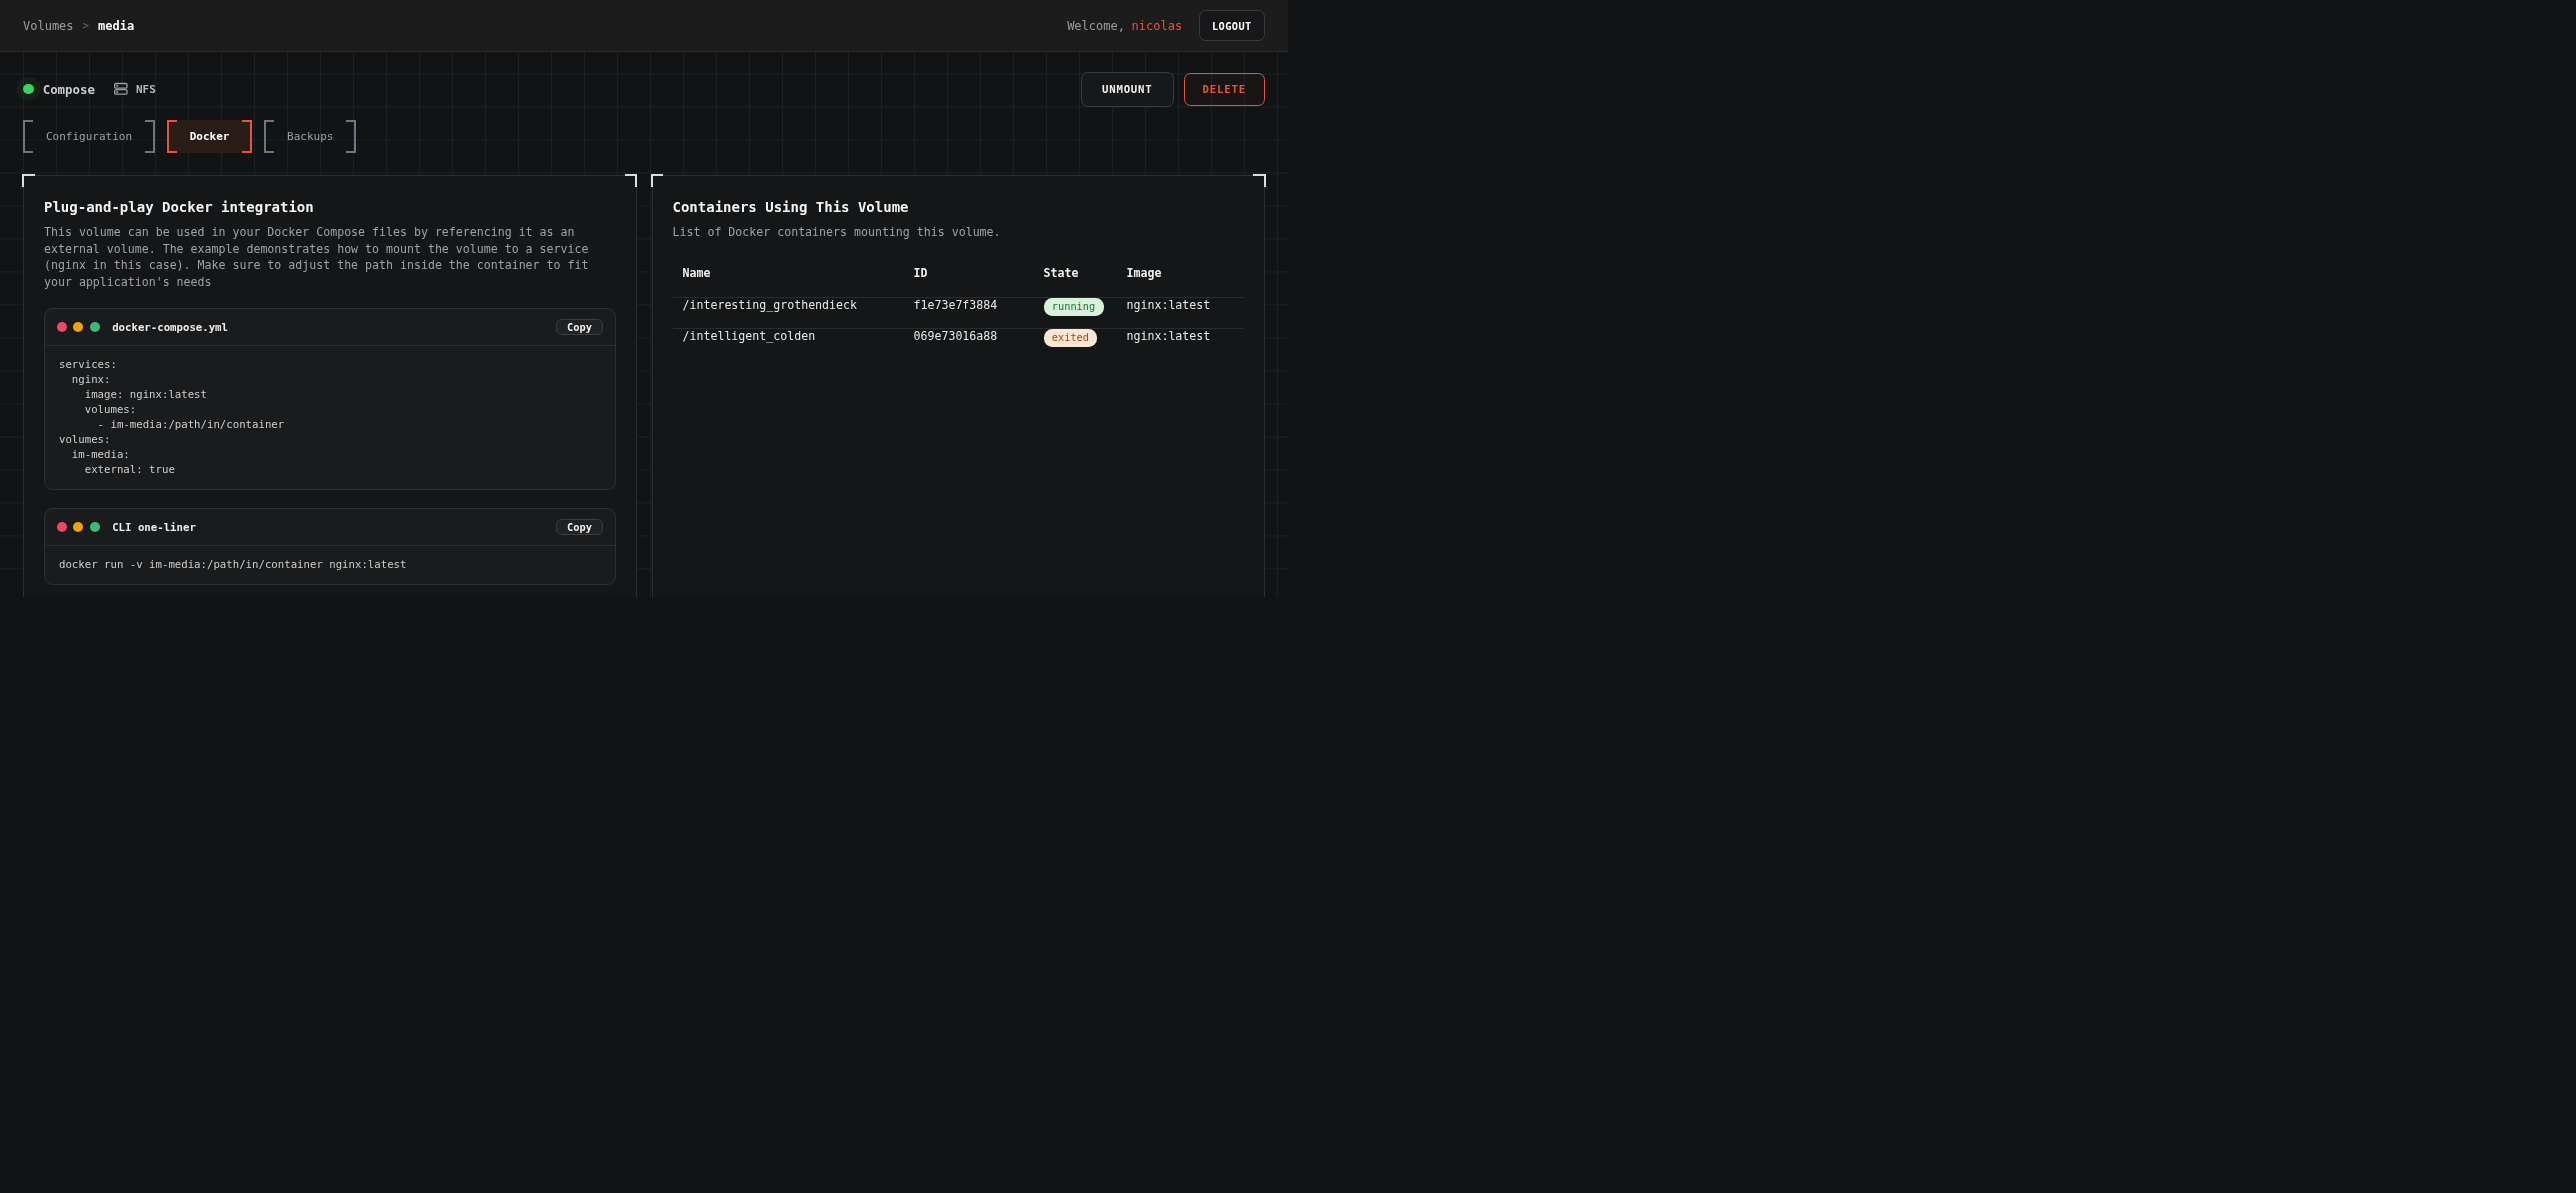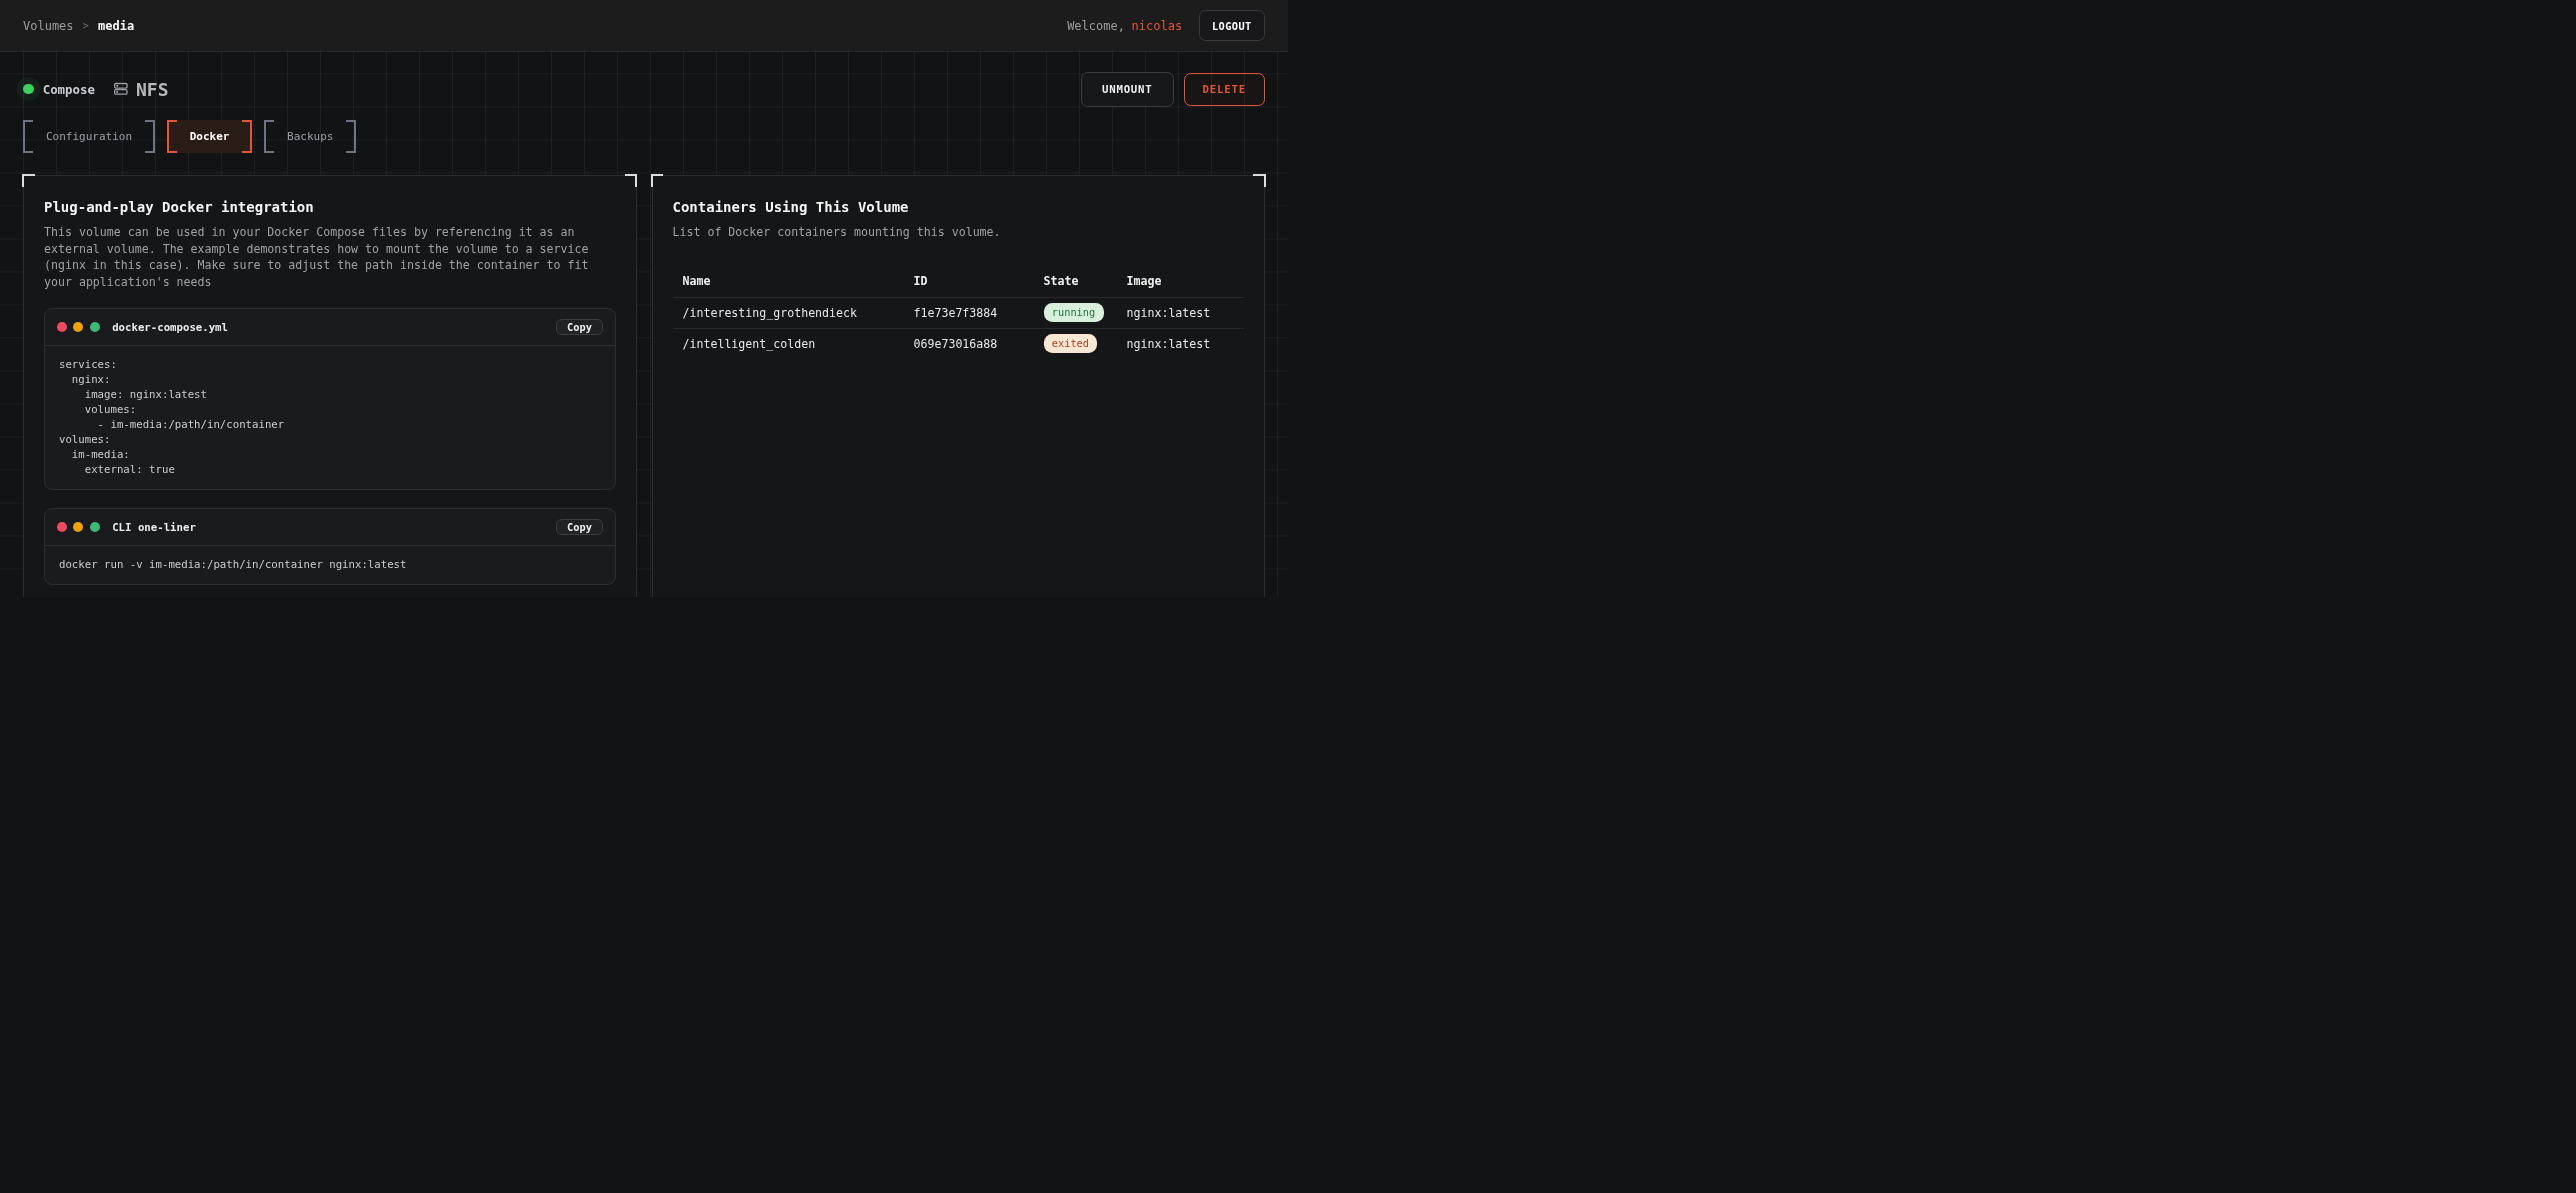--- a/index.html
+++ b/index.html
@@ -54,21 +54,21 @@
   .status-row{display:flex;align-items:center;height:34px;}
   .status-dot{
     width:10.7px;height:10.7px;border-radius:50%;
     background:var(--mounted-green,#3ed160);
     box-shadow:0 0 0 6.6px rgba(62,209,96,.07);
     margin-right:9px;
   }
   .mount-label{font-weight:bold;font-size:12.4px;color:#c9cdd1;}
   .fs-group{display:flex;align-items:center;margin-left:18px;}
   .fs-icon{color:#9b9ea1;display:flex;align-items:center;}
-  .fs-label{font-weight:bold;font-size:18px;color:#b4b8bb;margin-left:7.4px;}
+  .fs-label{font-weight:bold;font-size:11px;color:#b4b8bb;margin-left:7.4px;}
   .status-spacer{flex:1;}
   .unmount-btn{
     background:#17181a;border:0.8px solid #3a3b3d;border-radius:6.6px;
     color:#f2f2f2;font-family:inherit;font-weight:bold;font-size:10.7px;
     letter-spacing:0.8px;padding:10px 20px;cursor:pointer;
   }
   .delete-btn{
     background:rgba(226,86,58,.04);border:1.7px solid var(--accent);border-radius:6.6px;
     color:var(--accent);font-family:inherit;font-weight:bold;font-size:10.7px;
     letter-spacing:0.8px;padding:9px 18px;margin-left:10px;cursor:pointer;
@@ -120,21 +120,21 @@
     color:#f0f0f0;font-family:inherit;font-size:10.3px;font-weight:bold;
     padding:1px 10px;cursor:pointer;
   }
   .code-body{
     border-top:0.8px solid #2c2d2f;padding:10.7px 14px 12.4px;
     font-size:10.7px;line-height:15px;color:#cdcdcd;white-space:pre;
   }
   .cli-intro{font-size:11.6px;line-height:16.5px;color:var(--text-dim);margin-top:20.7px;}
   
   .containers-table{margin-top:25px;font-size:11.6px;}
-  .t-row{display:flex;align-items:center;padding:0 10px;height:31px;}
+  .t-row{display:flex;padding:0 10px;height:31px;}
   .t-head{font-weight:bold;color:#f0f0f0;}
   .t-body .t-row{border-top:0.8px solid #2a2b2d;color:#e8e8e8;}
   .col-name{flex:0 0 231px;}
   .col-id{flex:0 0 130px;}
   .col-state{flex:0 0 83px;}
   .col-image{flex:1;}
   .state-pill{
     display:inline-block;padding:2.5px 8.3px;border-radius:8.3px;
     font-size:10.3px;line-height:13.2px;
   }

